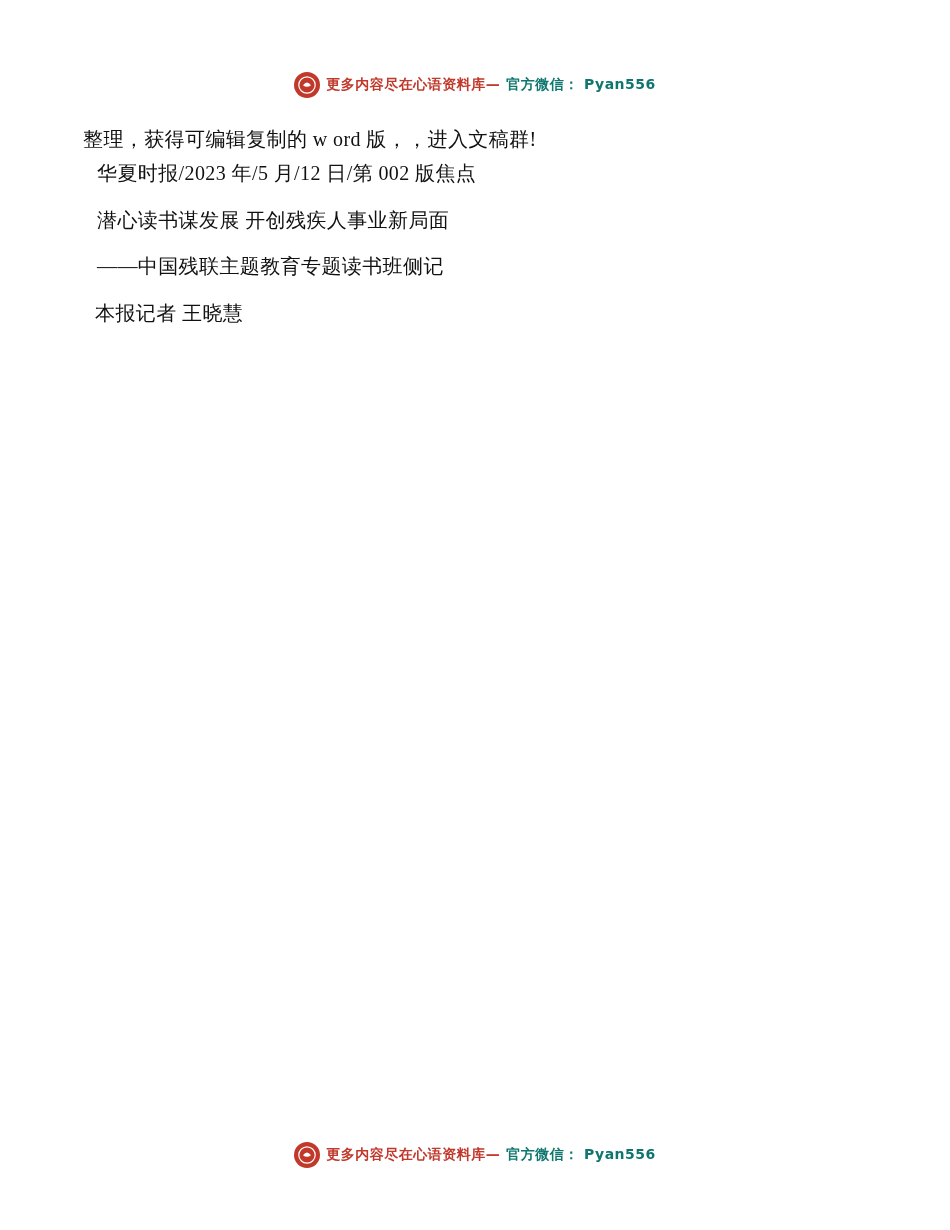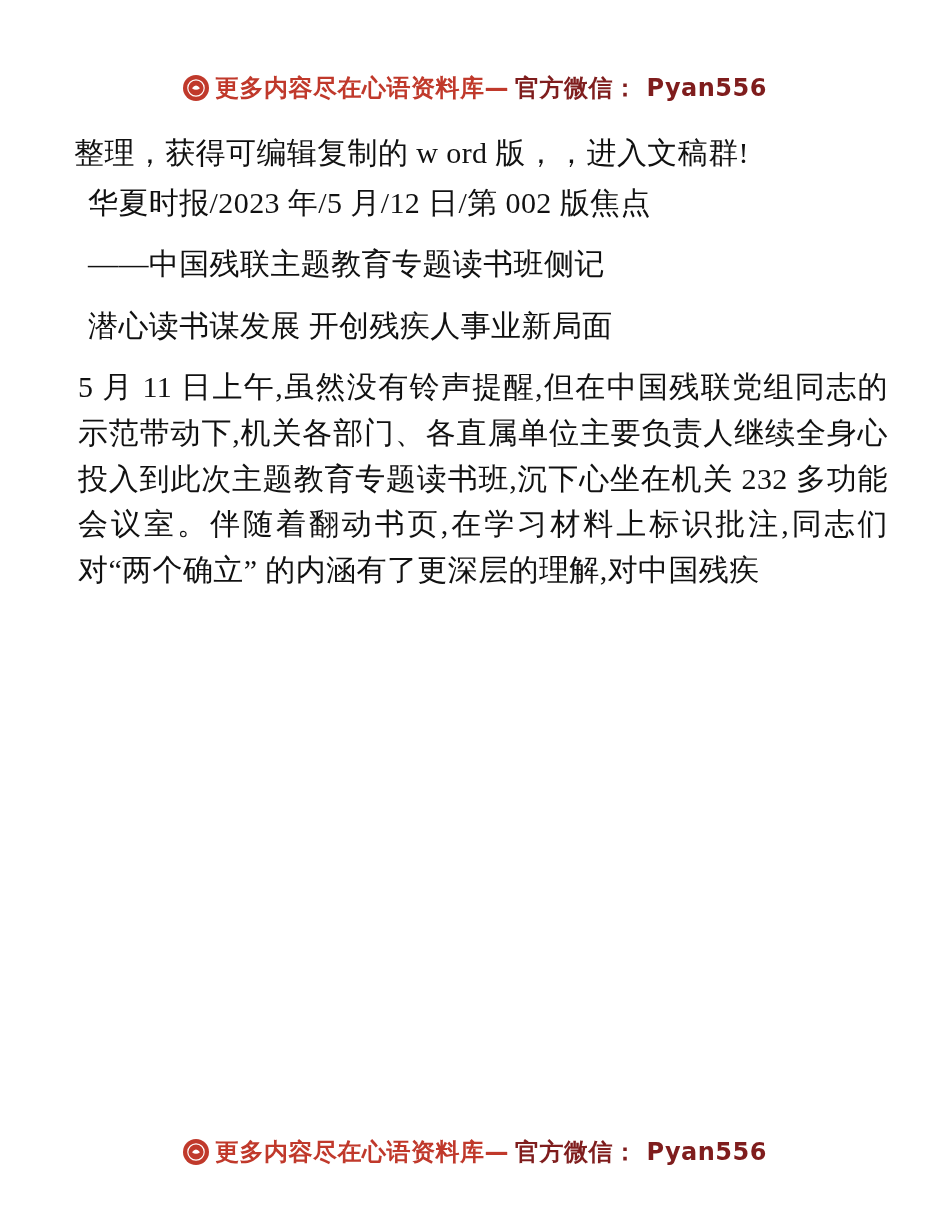--- a/index.html
+++ b/index.html
@@ -26,21 +26,21 @@
   }
 
   
   .watermark {
     display: flex;
     align-items: center;
     justify-content: center;
     gap: 6px;
     color: #c0392b;
     font-family: "DejaVu Sans", "Liberation Sans", sans-serif;
-    font-size: 24px;
+    font-size: 14px;
     font-weight: bold;
     letter-spacing: 0.5px;
     white-space: nowrap;
   }
   .watermark-top {
     margin-top: 72px;
   }
   .watermark-bottom {
     margin-bottom: 62px;
   }
@@ -54,37 +54,37 @@
     justify-content: center;
     color: #ffffff;
     font-size: 15px;
     line-height: 1;
     flex: 0 0 auto;
     position: relative;
   }
   .wm-logo svg { display:block; }
   .wm-text-main { color: #c0392b; }
   .wm-text-sub {
-    color: #7f1d1d;
+    color: #0f766e;
     font-weight: bold;
   }
 
   
   .doc-body {
     flex: 1 1 auto;
     padding: 0 62px 0 66px;
     box-sizing: border-box;
     margin-top: 26px;
   }
   .para {
-    font-size: 30px;
+    font-size: 20px;
     line-height: 1.52;
     text-align: justify;
     text-justify: inter-ideograph;
-    margin: 0 0 12px 8px;
+    margin: 0 0 12px 17px;
     letter-spacing: 0.4px;
     color: #111111;
   }
   .para.tight { margin-bottom: 4px; }
   .para.spaced { margin-bottom: 16px; }
   .para.headline { padding-left: 14px; }
   .para.byline { padding-left: 12px; }
   .para.flow { padding-left: 4px; }
 </style>
 </head>
@@ -99,23 +99,23 @@
         <path d="M5 9.2 Q9 3.6 13 9.2 Q9 12.4 5 9.2 Z" fill="#ffffff"></path>
       </svg>
     </span>
     <span class="wm-text-main">更多内容尽在心语资料库—</span>
     <span class="wm-text-sub">官方微信： Pyan556</span>
   </div>
 
   <div class="doc-body">
     <p class="para tight">整理，获得可编辑复制的 w ord 版，，进入文稿群!</p>
     <p class="para spaced headline">华夏时报/2023 年/5 月/12 日/第 002 版焦点</p>
+    <p class="para spaced headline">潜心读书谋发展   开创残疾人事业新局面</p>
     <p class="para spaced headline">——中国残联主题教育专题读书班侧记</p>
-    <p class="para spaced headline">潜心读书谋发展   开创残疾人事业新局面</p>
-    <p class="para flow">5 月 11 日上午,虽然没有铃声提醒,但在中国残联党组同志的示范带动下,机关各部门、各直属单位主要负责人继续全身心投入到此次主题教育专题读书班,沉下心坐在机关 232 多功能会议室。伴随着翻动书页,在学习材料上标识批注,同志们对“两个确立” 的内涵有了更深层的理解,对中国残疾</p>
+    <p class="para spaced byline">本报记者   王晓慧</p>
   </div>
 
   <div class="watermark watermark-bottom">
     <span class="wm-logo">
       <svg width="18" height="18" viewBox="0 0 18 18" aria-hidden="true">
         <circle cx="9" cy="9" r="8.2" fill="#c0392b" stroke="#ffffff" stroke-width="1.2"></circle>
         <path d="M5 9.2 Q9 3.6 13 9.2 Q9 12.4 5 9.2 Z" fill="#ffffff"></path>
       </svg>
     </span>
     <span class="wm-text-main">更多内容尽在心语资料库—</span>

